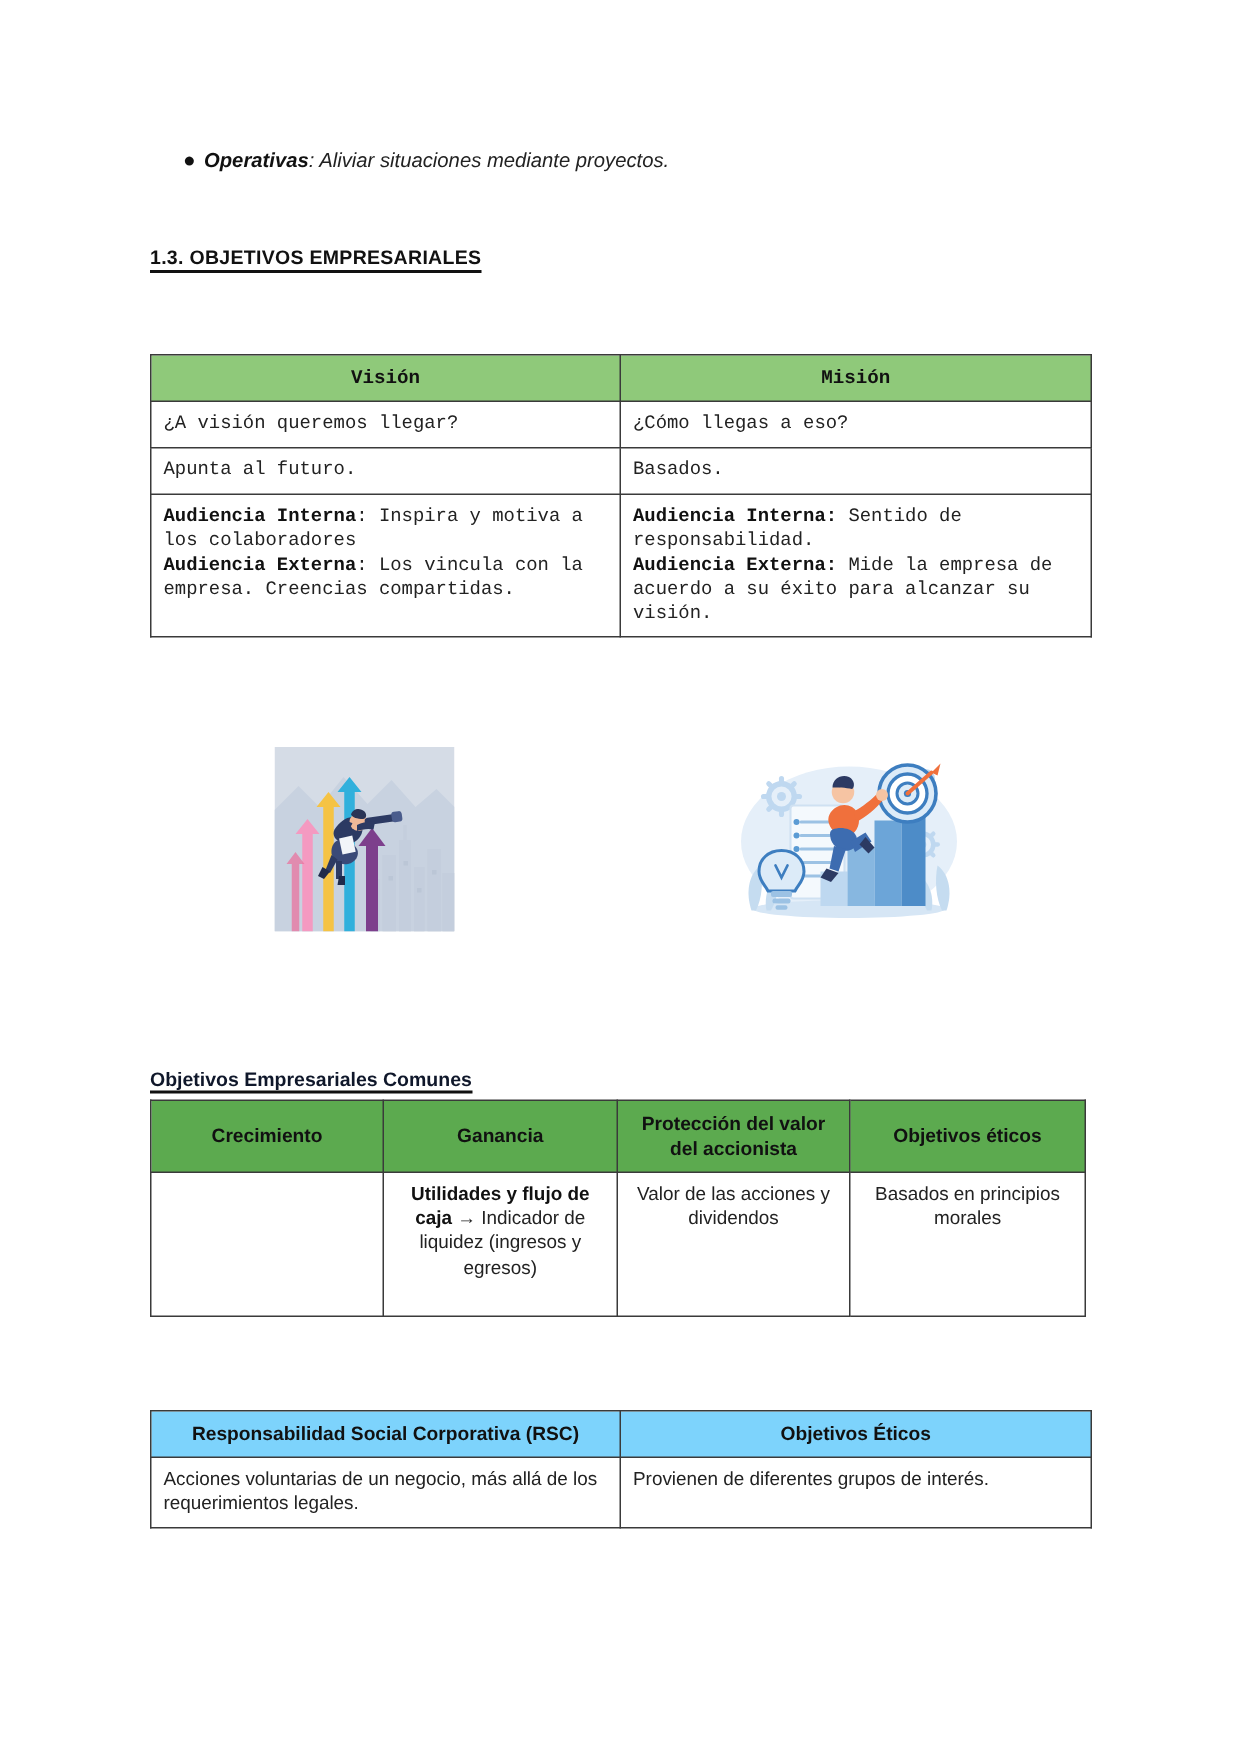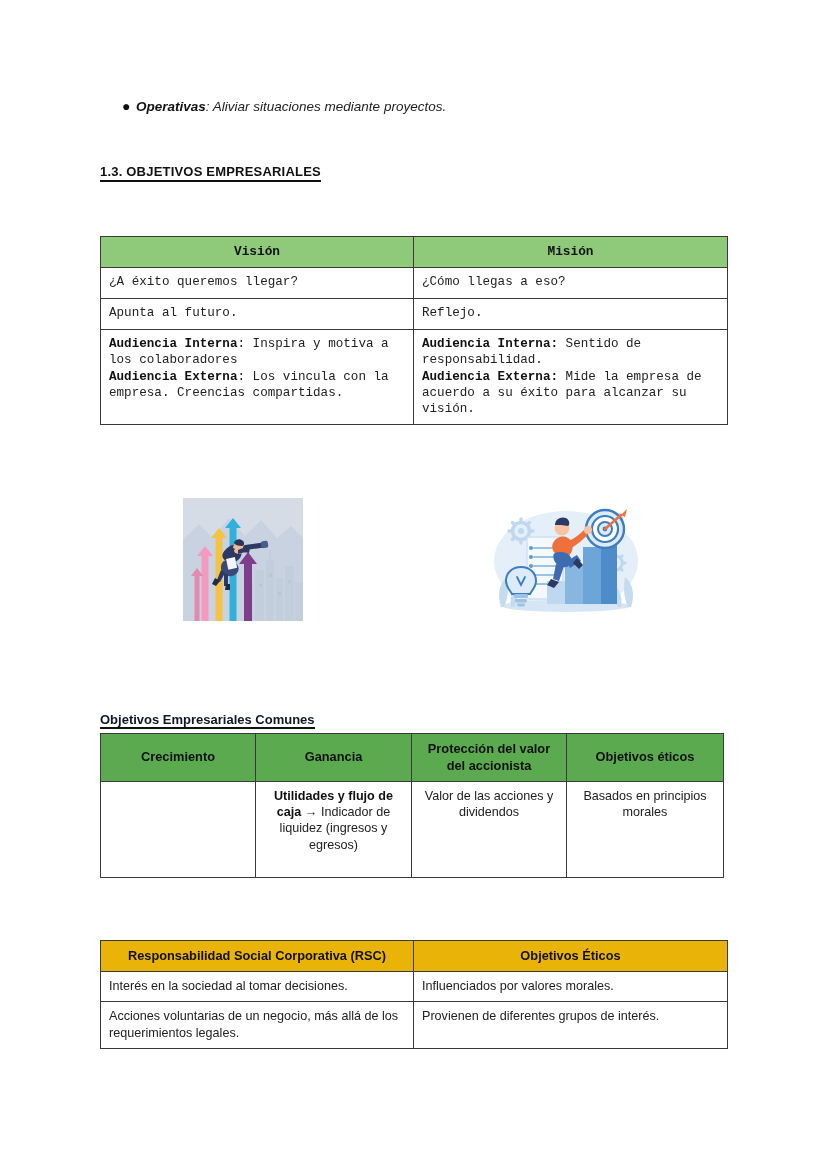--- a/index.html
+++ b/index.html
@@ -128,21 +128,21 @@
   #table-objetivos-comunes .k3 { width: 155px; }
   #table-objetivos-comunes .k4 { width: 157px; }
   #table-objetivos-comunes tbody td { height: 82px; text-align: center; }
 
   
   #table-rsc {
     left: 100px;
     top: 940px;
     width: 627px;
   }
-  #table-rsc th { background: #eab308; }
+  #table-rsc th { background: #7dd3fc; }
   #table-rsc .r1 { width: 313px; }
   #table-rsc .r2 { width: 314px; }
 
   
   .illus {
     position: absolute;
   }
   #illus-vision {
     left: 183px;
     top: 498px;
@@ -175,26 +175,26 @@
         <col class="c2">
       </colgroup>
     <thead>
       <tr>
         <th>Visión</th>
         <th>Misión</th>
       </tr>
     </thead>
     <tbody>
       <tr>
-        <td class="cell">¿A éxito queremos llegar?</td>
+        <td class="cell">¿A visión queremos llegar?</td>
         <td class="cell">¿Cómo llegas a eso?</td>
       </tr>
       <tr>
         <td class="cell">Apunta al futuro.</td>
-        <td class="cell">Reflejo.</td>
+        <td class="cell">Basados.</td>
       </tr>
       <tr>
         <td class="cell">
           <div><b>Audiencia Interna</b><span>: Inspira y motiva a los colaboradores</span></div>
           <div><b>Audiencia Externa</b><span>: Los vincula con la empresa. Creencias compartidas.</span></div>
         </td>
         <td class="cell">
           <div><b>Audiencia Interna:</b><span> Sentido de responsabilidad.</span></div>
           <div><b>Audiencia Externa:</b><span> Mide la empresa de acuerdo a su éxito para alcanzar su visión.</span></div>
         </td>
@@ -383,23 +383,19 @@
         <col class="r2">
       </colgroup>
     <thead>
       <tr>
         <th>Responsabilidad Social Corporativa (RSC)</th>
         <th>Objetivos Éticos</th>
       </tr>
     </thead>
     <tbody>
       <tr>
-        <td class="cell">Interés en la sociedad al tomar decisiones.</td>
-        <td class="cell">Influenciados por valores morales.</td>
-      </tr>
-      <tr>
         <td class="cell">Acciones voluntarias de un negocio, más allá de los requerimientos legales.</td>
         <td class="cell">Provienen de diferentes grupos de interés.</td>
       </tr>
     </tbody>
   </table>
 
 </div>
 
 </body></html>

